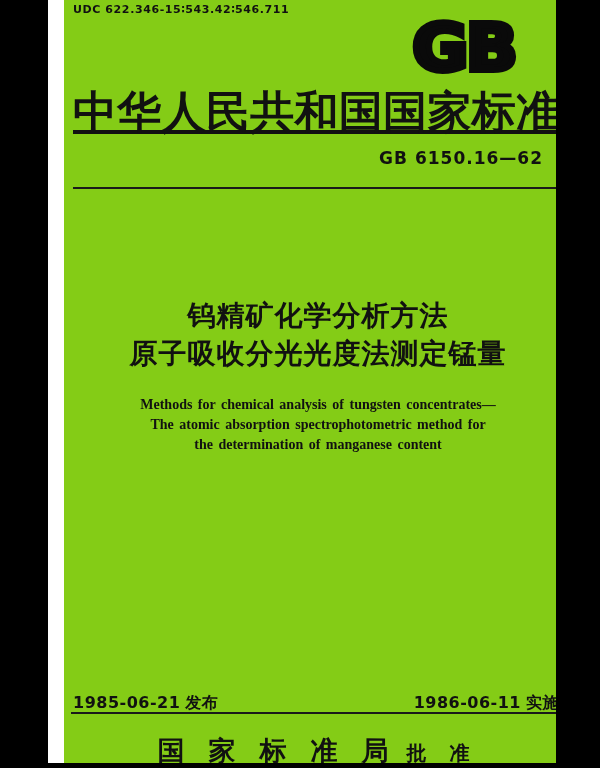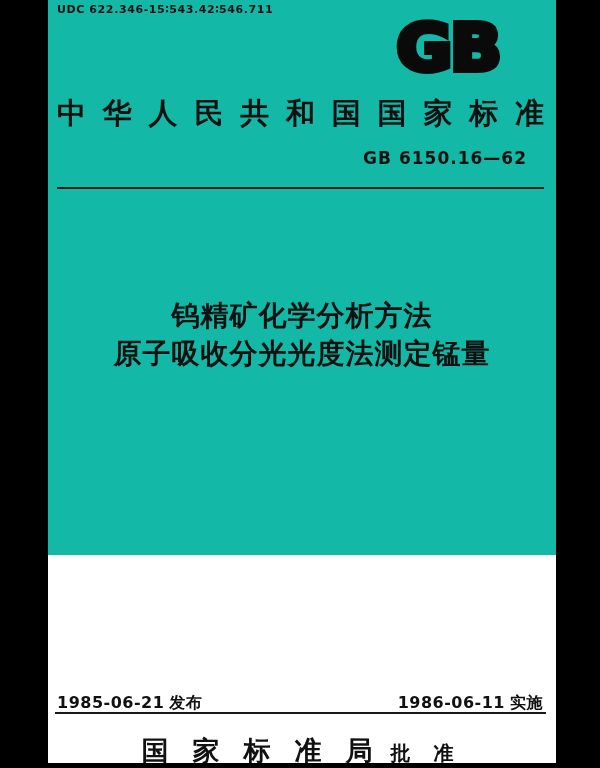--- a/index.html
+++ b/index.html
@@ -8,36 +8,36 @@
     width:600px;height:768px;
     background:#fff;
     overflow:hidden;
     font-family:"Liberation Sans",sans-serif;
     color:#111;
   }
   .bar{position:absolute;background:#000;}
   .bar-left{left:0;top:0;width:48px;height:768px;}
   .bar-right{left:556px;top:0;width:44px;height:768px;}
   .bar-bottom{left:0;top:763px;width:600px;height:5px;}
-  .content{position:absolute;left:48px;top:0;width:508px;height:555px;background:#14b8a6;}
+  .content{position:absolute;left:64px;top:0;width:508px;height:763px;background:#84cc16;}
 
   .udc{
     position:absolute;left:9px;top:3px;
     font-size:11px;font-weight:700;letter-spacing:0.6px;
     font-family:"DejaVu Sans",sans-serif;
   }
   .gb-logo{
     position:absolute;left:340px;top:6px;width:120px;height:76px;
   }
   .national-title{
     position:absolute;left:9px;top:94px;width:487px;
     font-family:"Liberation Serif","DejaVu Serif",serif;
-    font-weight:900;font-size:29px;line-height:38px;
+    font-weight:900;font-size:44px;line-height:38px;
     white-space:nowrap;
-    text-align:justify;text-align-last:justify;
+    text-align:justify;text-align-last:justify;text-decoration:underline;
   }
   .std-no{
     position:absolute;right:29px;top:148px;
     font-size:17px;font-weight:700;letter-spacing:1px;
     font-family:"DejaVu Sans",sans-serif;
   }
   .rule{position:absolute;background:#1a1a1a;height:2px;}
   .rule-top{left:9px;top:187px;width:487px;}
   .rule-dates{left:7px;top:712px;width:491px;}
 
@@ -94,20 +94,25 @@
 
     <div class="std-no">GB 6150.16—62</div>
 
     <div class="rule rule-top"></div>
 
     <div class="subject-zh">
       <div>钨精矿化学分析方法</div>
       <div>原子吸收分光光度法测定锰量</div>
     </div>
 
+    <div class="subject-en">
+      <div>Methods for chemical analysis of tungsten concentrates—</div>
+      <div>The atomic absorption spectrophotometric method for</div>
+      <div>the determination of manganese content</div>
+    </div>
 
     <div class="dates">
       <div>
         <span>1985-06-21</span><span class="date-label">发布</span>
       </div>
       <div>
         <span>1986-06-11</span><span class="date-label">实施</span>
       </div>
     </div>
 

